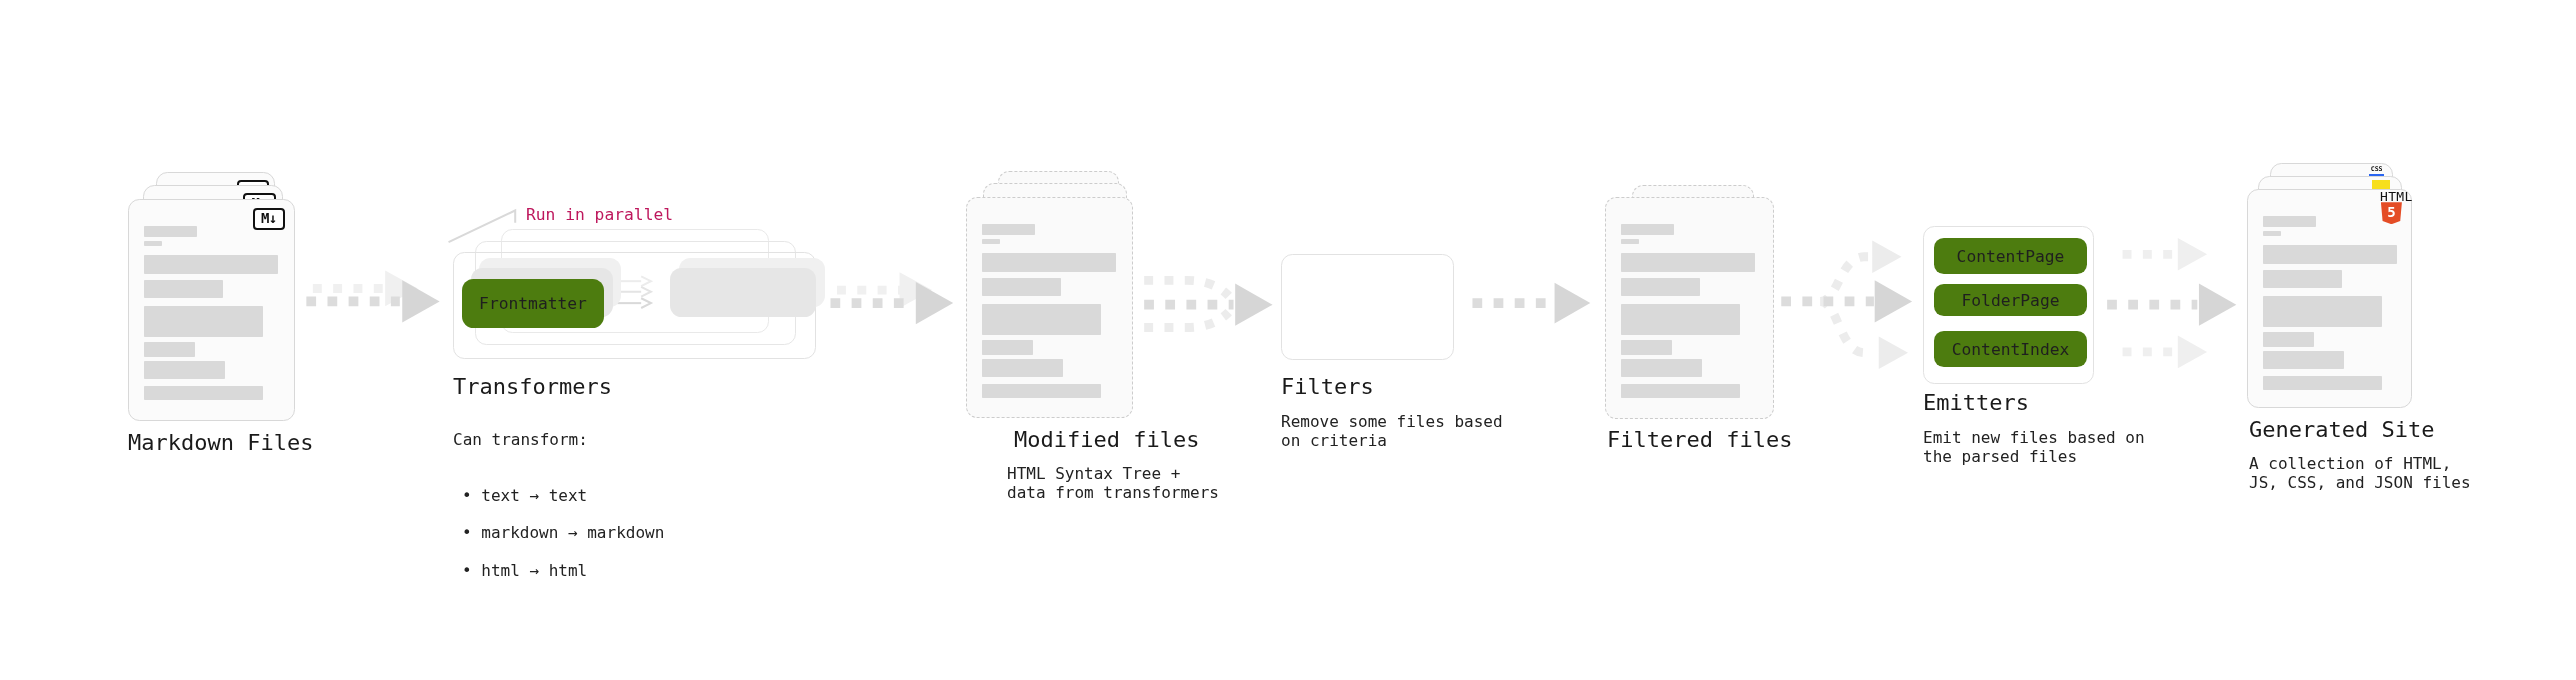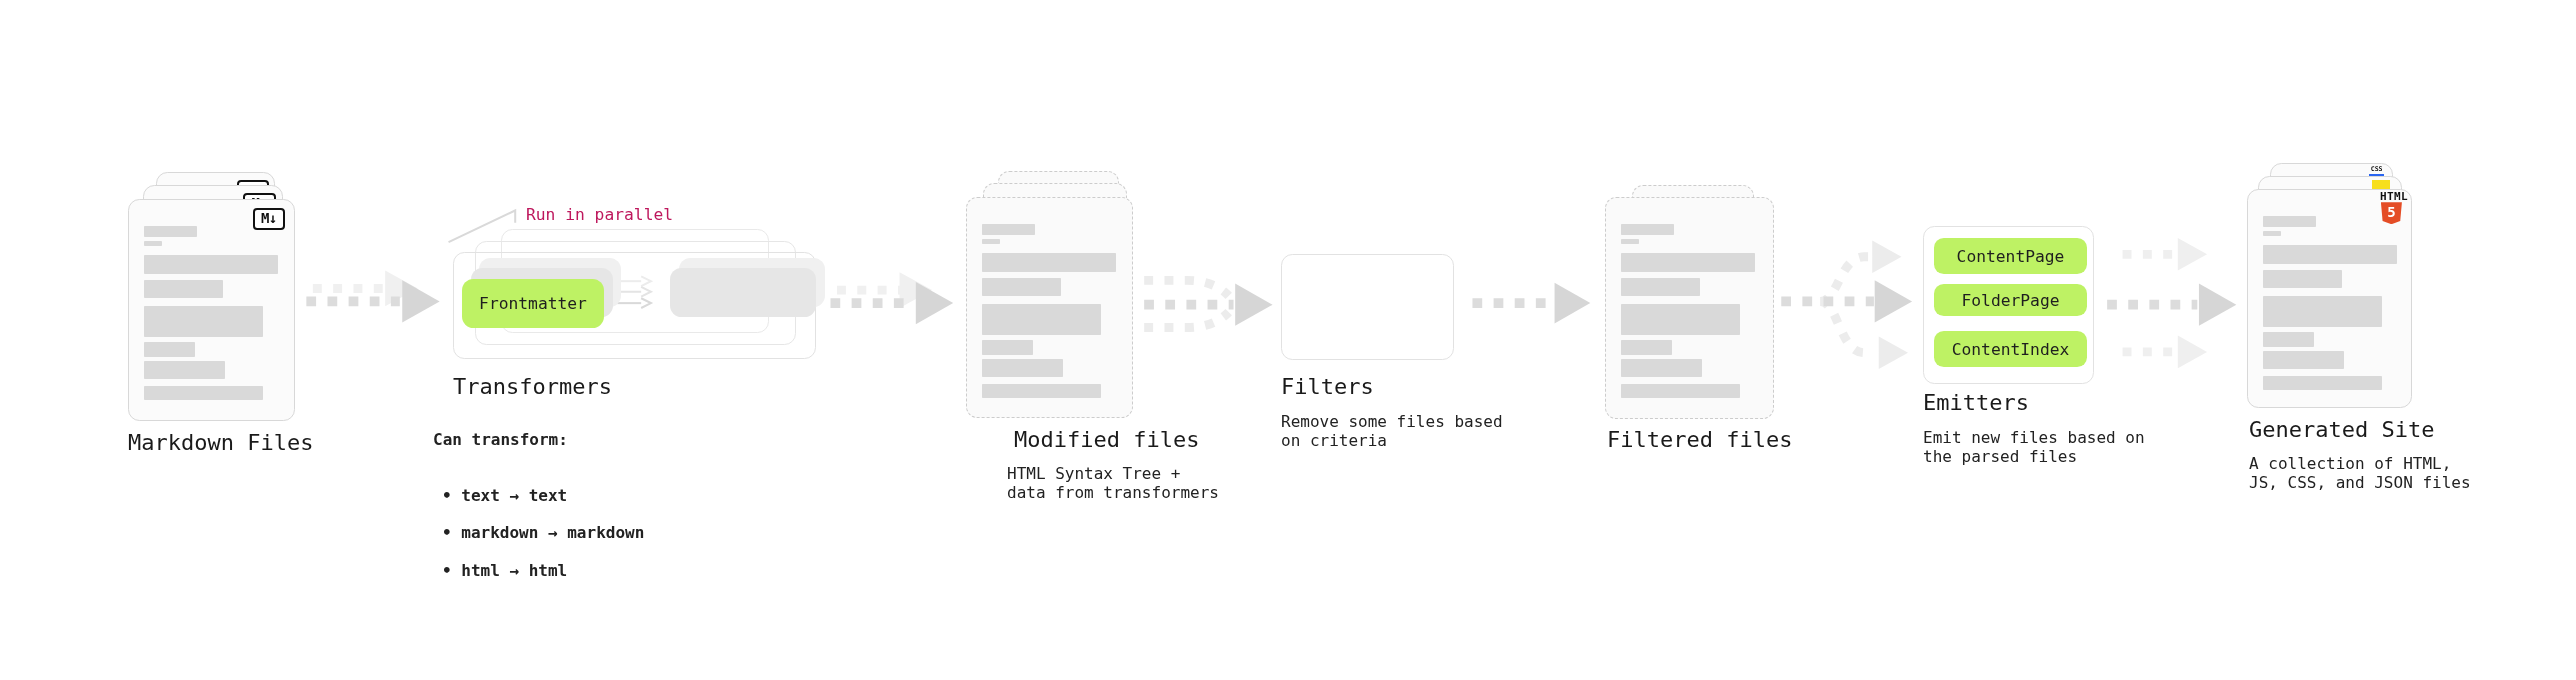--- a/index.html
+++ b/index.html
@@ -18,34 +18,34 @@
   .bar{background:#d9d9d9;border-radius:0.8px;}
   
   .md-badge{
     position:absolute;width:32.5px;height:22px;background:#ffffff;border:2.4px solid #111111;
     border-radius:4.1px;box-sizing:border-box;color:#111111;font-weight:bold;font-size:14px;
     line-height:17px;text-align:center;letter-spacing:-0.8px;
   }
   
   .box{position:absolute;border:1.6px solid #e2e2e2;border-radius:11.4px;box-sizing:border-box;background:transparent;}
   .pill{
-    position:absolute;background:#bef264;border-radius:11.4px;color:#1f1f1f;font-size:16.3px;
+    position:absolute;background:#4d7c0f;border-radius:11.4px;color:#1f1f1f;font-size:16.3px;
     display:flex;align-items:center;justify-content:center;box-sizing:border-box;
   }
   .pill.ghost1{background:#e6e6e6;}
   .pill.ghost2{background:#f0f0f0;}
   
   .heading{position:absolute;color:#1a1a1a;font-size:22px;line-height:24.4px;white-space:nowrap;}
   .body-text{position:absolute;color:#222222;font-size:16px;line-height:18.7px;white-space:pre-line;}
   .annotation{position:absolute;color:#be185d;font-size:16.3px;line-height:18px;white-space:nowrap;}
   .bullets{margin:0;padding:0;list-style:none;}
   .bullets li{padding-left:9px;}
   
   .html5-logo{position:absolute;width:23px;text-align:center;}
-  .html5-logo .html5-word{font-size:11px;font-weight:bold;color:#111;letter-spacing:0.4px;line-height:8.1px;}
+  .html5-logo .html5-word{font-size:13px;font-weight:normal;color:#111;letter-spacing:0.4px;line-height:8.1px;}
   .html5-shield{
     width:21px;height:22px;margin:0.8px auto 0;background:#e44d26;color:#ffffff;
     clip-path:polygon(0 0,100% 0,92% 86%,50% 100%,8% 86%);
     font-size:14px;font-weight:bold;line-height:21px;text-align:center;
   }
   .js-badge{position:absolute;width:18px;height:11.4px;background:#f7df1e;}
   .css-badge{position:absolute;width:14.6px;text-align:center;}
   .css-badge .css-word{font-size:6.5px;font-weight:bold;color:#111;line-height:6.5px;}
   .css-badge .css-bar{height:2.4px;background:#2965f1;margin-top:0.8px;}
 </style>
@@ -144,21 +144,21 @@
   <div class="pill ghost2" style="left:479px;top:258px;width:142px;height:49px;"></div>
   <div class="pill ghost1" style="left:471px;top:268px;width:142px;height:49px;"></div>
   <div class="pill" style="left:462px;top:279px;width:142px;height:49px;">Frontmatter</div>
 
   <div class="pill ghost2" style="left:679px;top:258px;width:146px;height:49px;"></div>
   <div class="pill ghost1" style="left:670px;top:268px;width:146px;height:49px;"></div>
 
   <div class="annotation" style="left:526px;top:206px;">Run in parallel</div>
 
   <div class="heading" style="left:453px;top:375px;">Transformers</div>
-  <div class="body-text" style="left:433px;top:412px;font-weight:bold;">
+  <div class="body-text" style="left:453px;top:412px;">
     <div>Can transform:</div>
     <ul class="bullets">
       <li>• text → text</li>
       <li>• markdown → markdown</li>
       <li>• html → html</li>
     </ul>
   </div>
 
   <div class="file-card dashed" style="left:998px;top:171px;width:121px;height:89px;"></div>
   <div class="file-card dashed" style="left:983px;top:183px;width:144px;height:89px;"></div>

